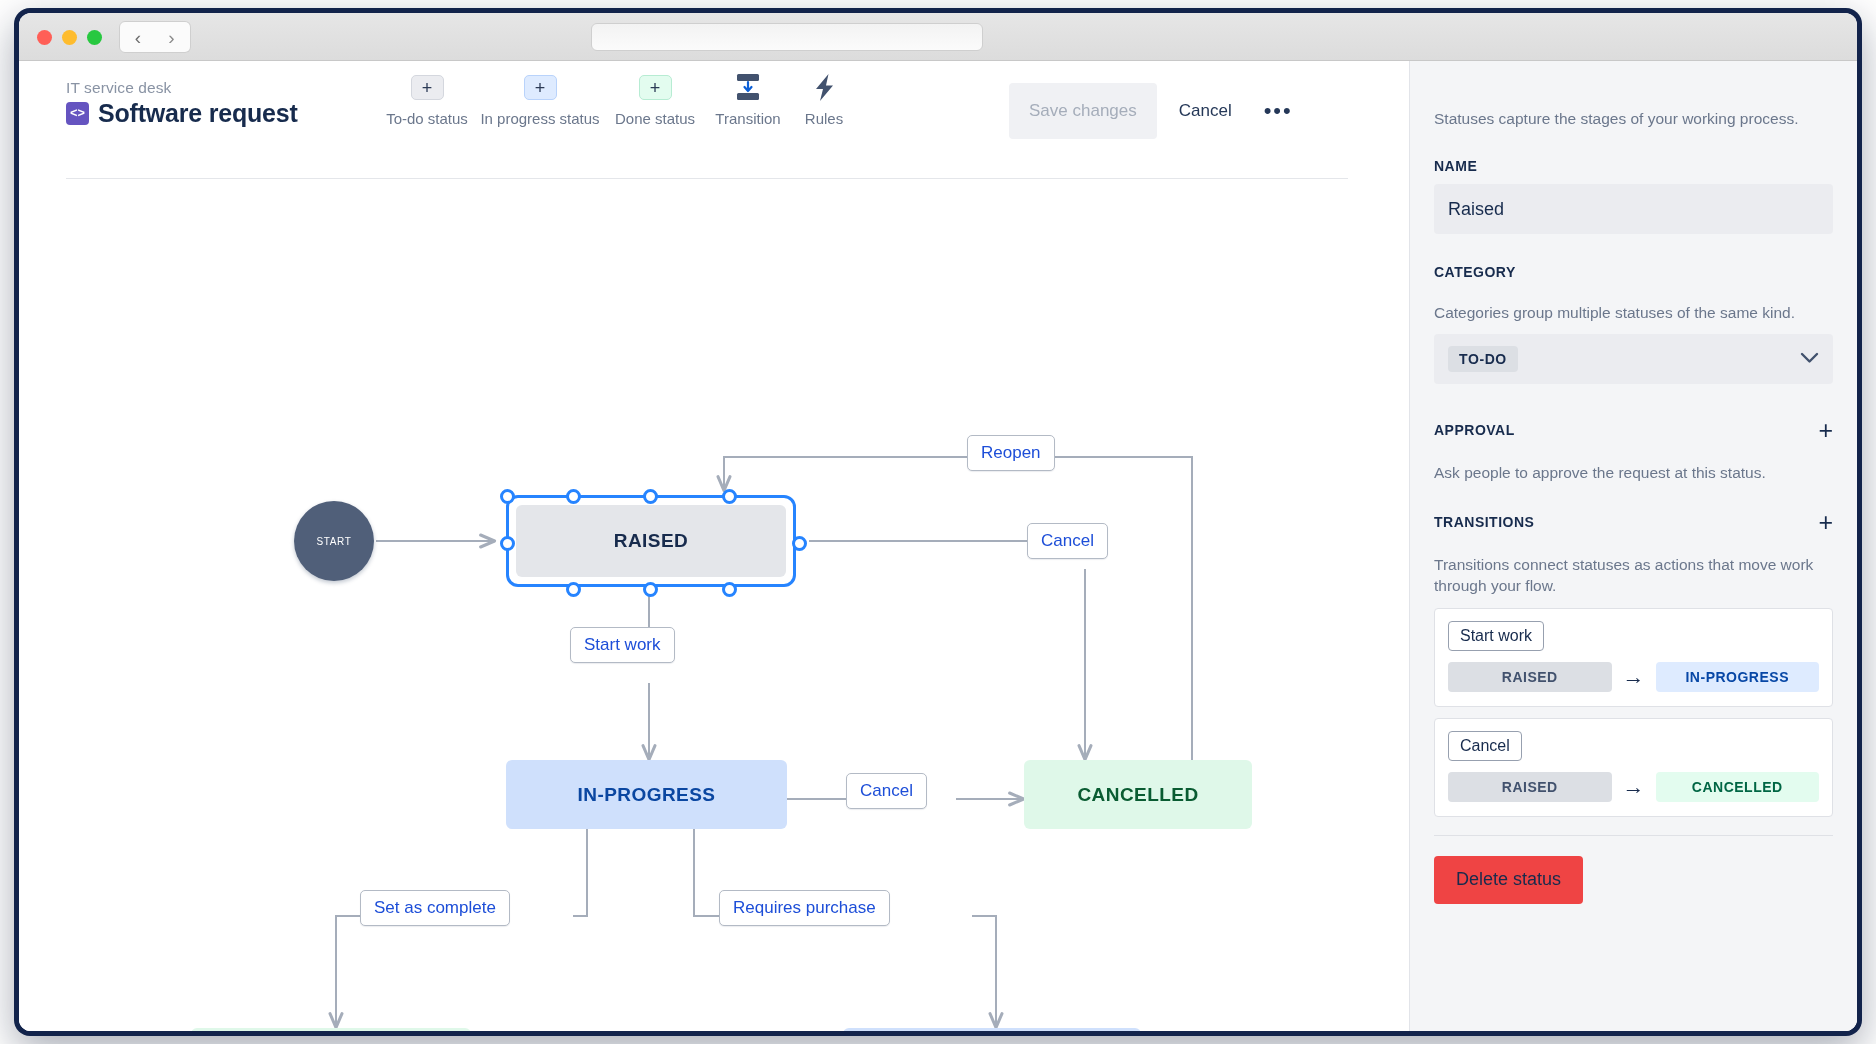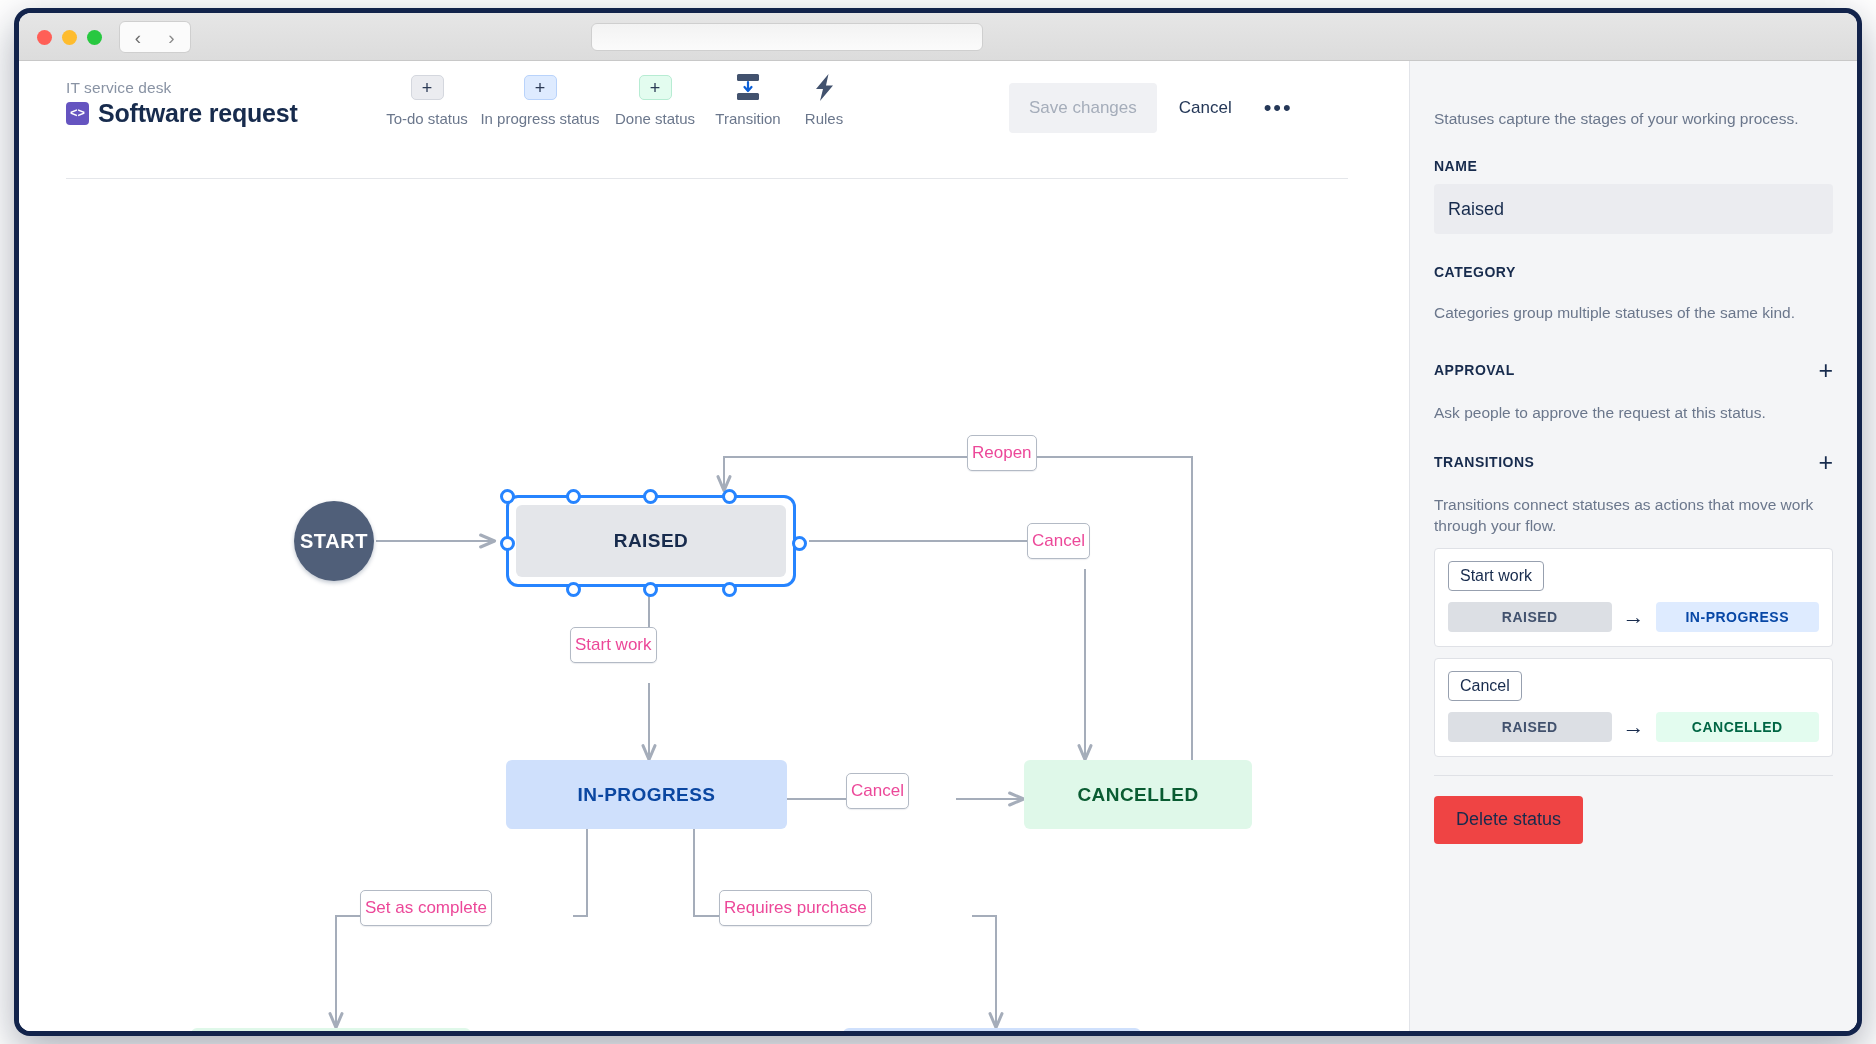--- a/index.html
+++ b/index.html
@@ -86,21 +86,21 @@
     font-size: 18px; color: #2b3a55; line-height: 1; font-weight: 500;
   }
   .tool-plus.todo  { background: #ebecf0; border: 1px solid #d4d7de; }
   .tool-plus.prog  { background: #deebff; border: 1px solid #b9d3fb; }
   .tool-plus.done  { background: #e3fcef; border: 1px solid #b7ecd3; }
   .tool-label { font-size: 15px; color: #6b778c; white-space: nowrap; }
   .tool-icon { height: 25px; display: flex; align-items: center; justify-content: center; }
 
   #actions { position: absolute; top: 22px; left: 990px; display: flex; align-items: center; gap: 12px; }
   #save-changes {
-    height: 50px; padding: 0 20px;
+    height: 56px; padding: 0 20px;
     background: #f0f1f4; color: #a5adba;
     border: none; border-radius: 4px;
     font-size: 17px; font-family: inherit; cursor: default;
   }
   #cancel-btn {
     height: 42px; padding: 0 10px;
     background: transparent; border: none;
     color: #253858; font-size: 17px; font-family: inherit;
   }
   #more-btn { padding: 6px 10px; color: #253858; font-size: 22px; letter-spacing: 2px; line-height: .6; }
@@ -118,41 +118,41 @@
   }
   .node.todo      { background: #e4e6ea; color: #172b4d; }
   .node.progress  { background: #cfe0fc; color: #0b47a1; }
   .node.done      { background: #dff8e9; color: #0a5c32; }
 
   #start-node {
     position: absolute; left: 275px; top: 322px;
     width: 80px; height: 80px; border-radius: 50%;
     background: #505f79; color: #fff;
     display: flex; align-items: center; justify-content: center;
-    font-size: 20px; font-weight: 700; letter-spacing: .6px;
+    font-size: 10px; font-weight: 400; letter-spacing: .6px;
     box-shadow: 0 2px 4px rgba(9,30,66,.25);
   }
 
   
   #selection {
     position: absolute; left: 487px; top: 316px;
     width: 290px; height: 92px;
     border: 3px solid #2684ff; border-radius: 12px;
   }
   .handle {
     position: absolute; width: 15px; height: 15px;
     background: #fff; border: 3px solid #2684ff; border-radius: 50%;
   }
   #raised-node { left: 497px; top: 326px; width: 270px; height: 72px; }
 
   .edge-label {
     position: absolute;
     background: #fff; border: 1px solid #b3bac5; border-radius: 5px;
-    color: #ec4899; font-size: 17px;
-    padding: 7px 4px; white-space: nowrap;
+    color: #1d4ed8; font-size: 17px;
+    padding: 7px 13px; white-space: nowrap;
     box-shadow: 0 1px 1px rgba(9,30,66,.08);
   }
 
   
   #right-panel {
     position: absolute; right: 0; top: 0;
     width: 448px; height: 100%;
     background: #f4f5f7; border-left: 1px solid #e2e4e9;
     padding: 42px 24px 0 24px;
   }
@@ -362,20 +362,28 @@
       </div>
 
       <div id="right-panel">
         <div id="panel-sub">Statuses capture the stages of your working process.</div>
 
         <div class="field-label">NAME</div>
         <input id="name-input" value="Raised" placeholder="Status name" style="">
 
         <div class="field-label">CATEGORY</div>
         <div class="field-desc">Categories group multiple statuses of the same kind.</div>
+        <div id="category-select">
+          <span id="category-chip">TO-DO</span>
+          <span id="category-chevron">
+            <svg width="19" height="12" viewBox="0 0 19 12">
+              <path d="M2 2 L9.5 9.5 L17 2" fill="none" stroke="#42526e" stroke-width="2.4" stroke-linecap="round" stroke-linejoin="round"></path>
+            </svg>
+          </span>
+        </div>
 
         <div class="section-head" style="margin-top:36px;">
           <div class="field-label">APPROVAL</div>
           <div class="plus-icon">+</div>
         </div>
         <div class="field-desc">Ask people to approve the request at this status.</div>
 
         <div class="section-head" style="margin-top:28px;">
           <div class="field-label">TRANSITIONS</div>
           <div class="plus-icon">+</div>

